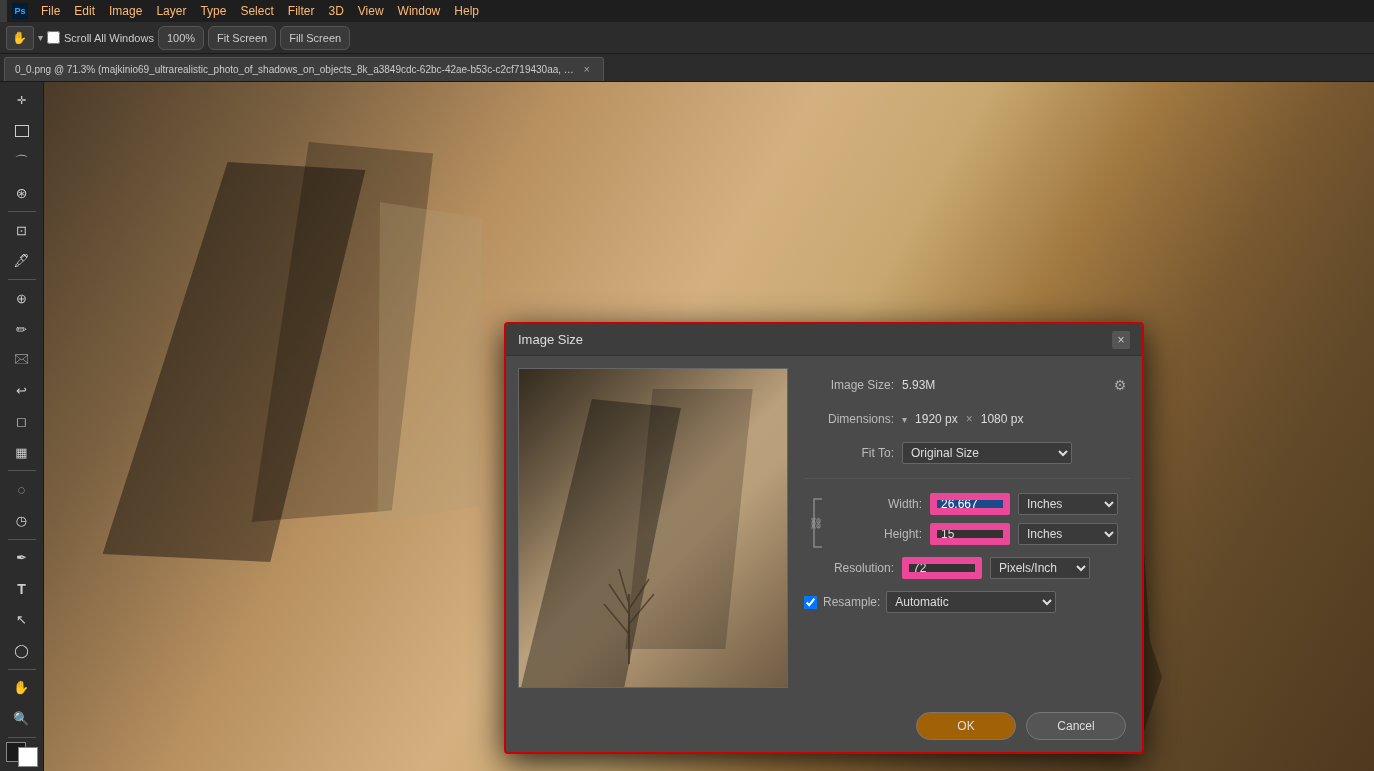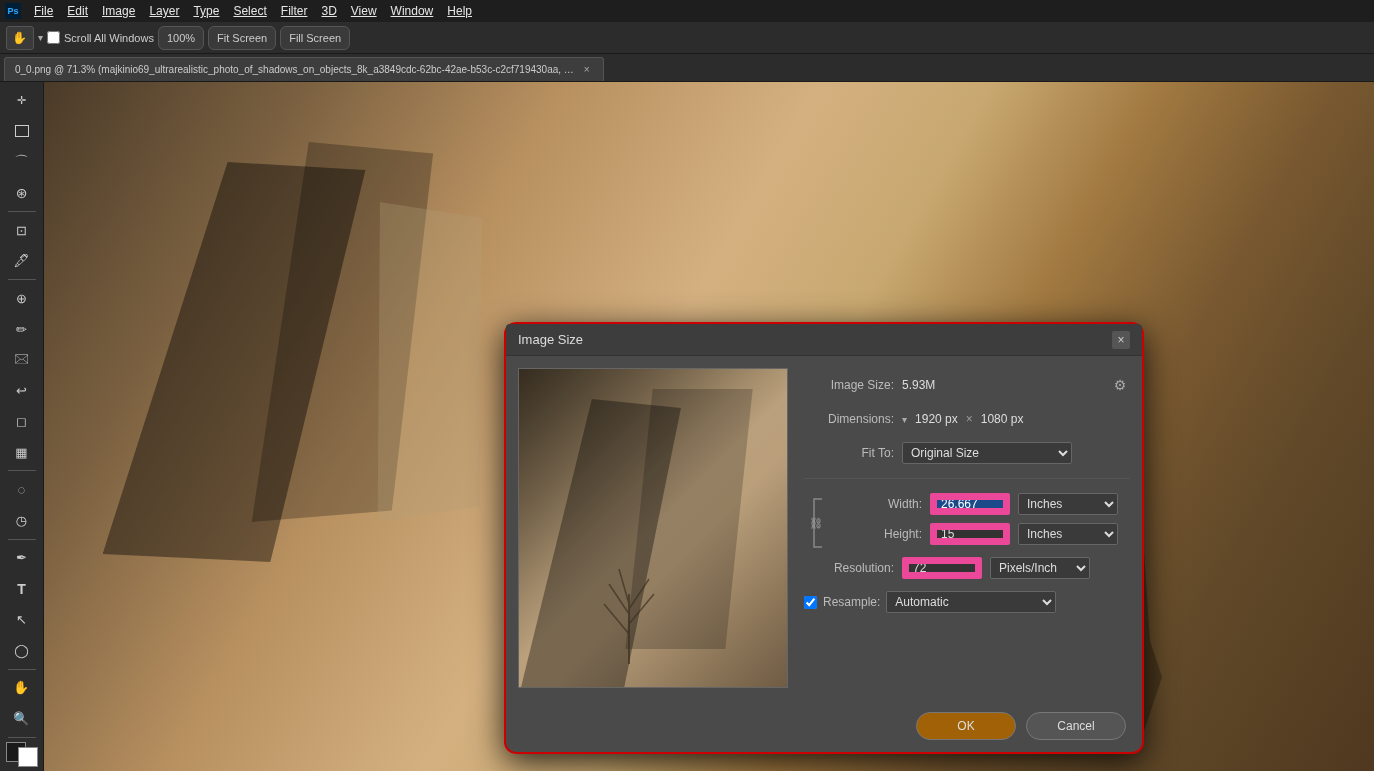--- a/index.html
+++ b/index.html
@@ -6,40 +6,40 @@
     body { width: 1374px; height: 771px; overflow: hidden; background: #3c3c3c; font-family: Arial, sans-serif; font-size: 12px; color: #ccc; }
 
     
     .menu-bar {
       height: 22px;
       background: #1e1e1e;
       display: flex;
       align-items: center;
       padding: 0 4px;
       gap: 2px;
+      margin-left: 7px;
     }
     .menu-bar-logo {
       width: 18px; height: 18px;
       background: #1e1e1e;
       display: flex; align-items: center; justify-content: center;
       margin-right: 4px;
     }
     .ps-logo {
       width: 16px; height: 16px;
       background: #001e36;
       border-radius: 2px;
       display: flex; align-items: center; justify-content: center;
       font-size: 9px; font-weight: bold; color: #31a8ff;
     }
     .menu-item {
       padding: 2px 6px;
-      color: #e5e5e5;
-      font-size: 12px;
-      cursor: pointer;
-      text-decoration: underline;
+      color: #fdba74;
+      font-size: 12px;
+      cursor: pointer;
     }
 
     
     .toolbar {
       height: 32px;
       background: #2c2c2c;
       border-bottom: 1px solid #1a1a1a;
       display: flex;
       align-items: center;
       padding: 0 6px;
@@ -159,21 +159,21 @@
       overflow: hidden;
     }
 
     
     .dialog {
       position: absolute;
       top: 240px; left: 460px;
       width: 640px;
       background: #4a4a4a;
       border: 2px solid #cc0000;
-      border-radius: 12px;
+      border-radius: 4px;
       box-shadow: 0 8px 32px rgba(0,0,0,0.8);
       pointer-events: all;
     }
     .dialog-titlebar {
       height: 32px;
       background: #3d3d3d;
       border-bottom: 1px solid #333;
       display: flex;
       align-items: center;
       justify-content: space-between;

